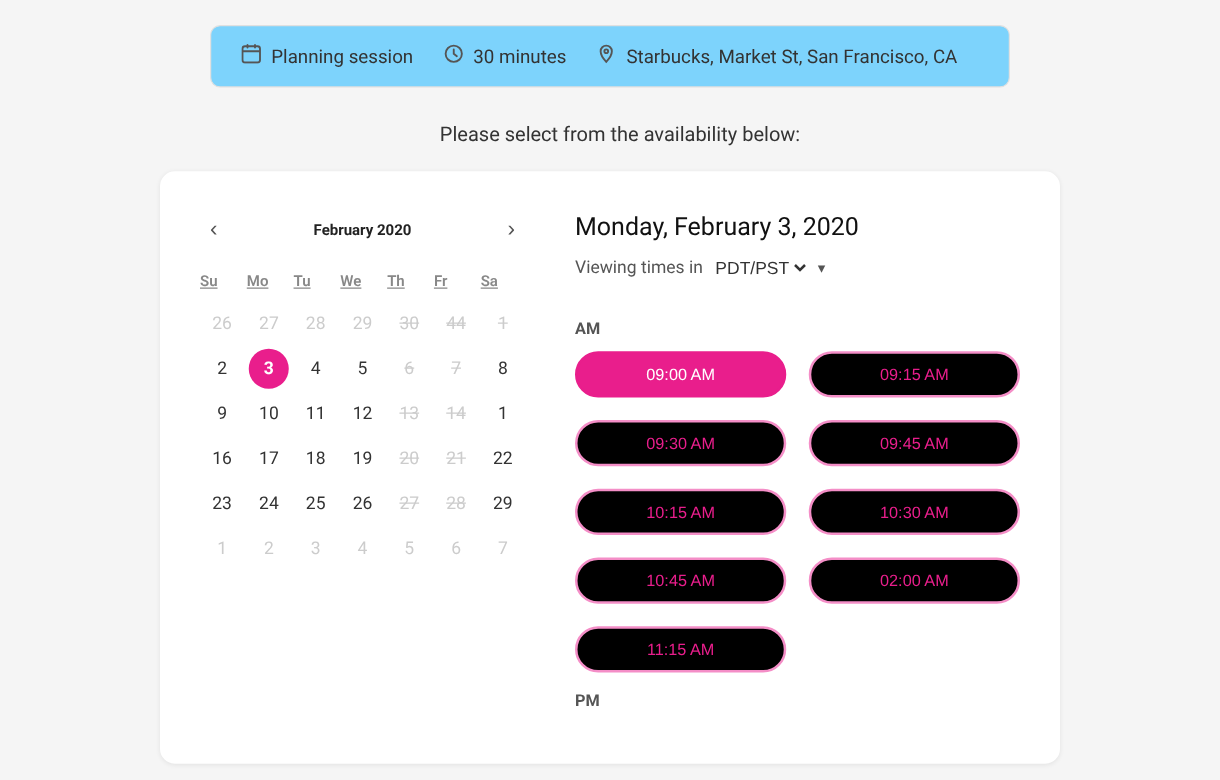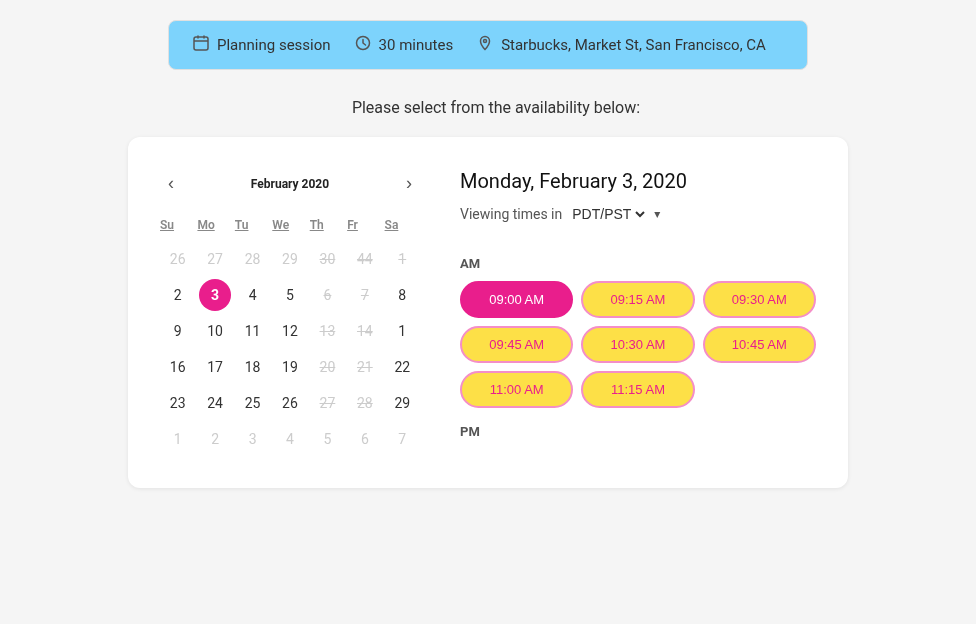--- a/index.html
+++ b/index.html
@@ -162,28 +162,28 @@
 
     .period-label {
       font-size: 13px;
       font-weight: 700;
       color: #555;
       margin-bottom: 10px;
     }
 
     .slots-grid {
       display: grid;
-      grid-template-columns: repeat(3, 1fr);
-      gap: 8px;
+      grid-template-columns: repeat(2, 1fr);
+      gap: 18px;
       margin-bottom: 16px;
     }
 
     .slot-btn {
       border: 2px solid #f48ec7;
-      background: #fde047;
+      background: #000000;
       color: #e91e8c;
       border-radius: 24px;
       padding: 9px 12px;
       font-size: 13px;
       font-weight: 500;
       cursor: pointer;
       text-align: center;
       transition: all 0.15s;
     }
 
@@ -300,21 +300,22 @@
         <option>UTC</option>
       </select>
       <span style="font-size:12px;color:#555;">▾</span>
     </div>
     <div class="period-label">AM</div>
     <div class="slots-grid" id="am-slots">
         <button class="slot-btn selected">09:00 AM</button>
         <button class="slot-btn">09:15 AM</button>
         <button class="slot-btn">09:30 AM</button>
         <button class="slot-btn">09:45 AM</button>
+        <button class="slot-btn">10:15 AM</button>
         <button class="slot-btn">10:30 AM</button>
         <button class="slot-btn">10:45 AM</button>
-        <button class="slot-btn">11:00 AM</button>
+        <button class="slot-btn">02:00 AM</button>
         <button class="slot-btn">11:15 AM</button>
       </div>
     <div class="period-label">PM</div>
   </div>
 
 </div>
 
 </body></html>

